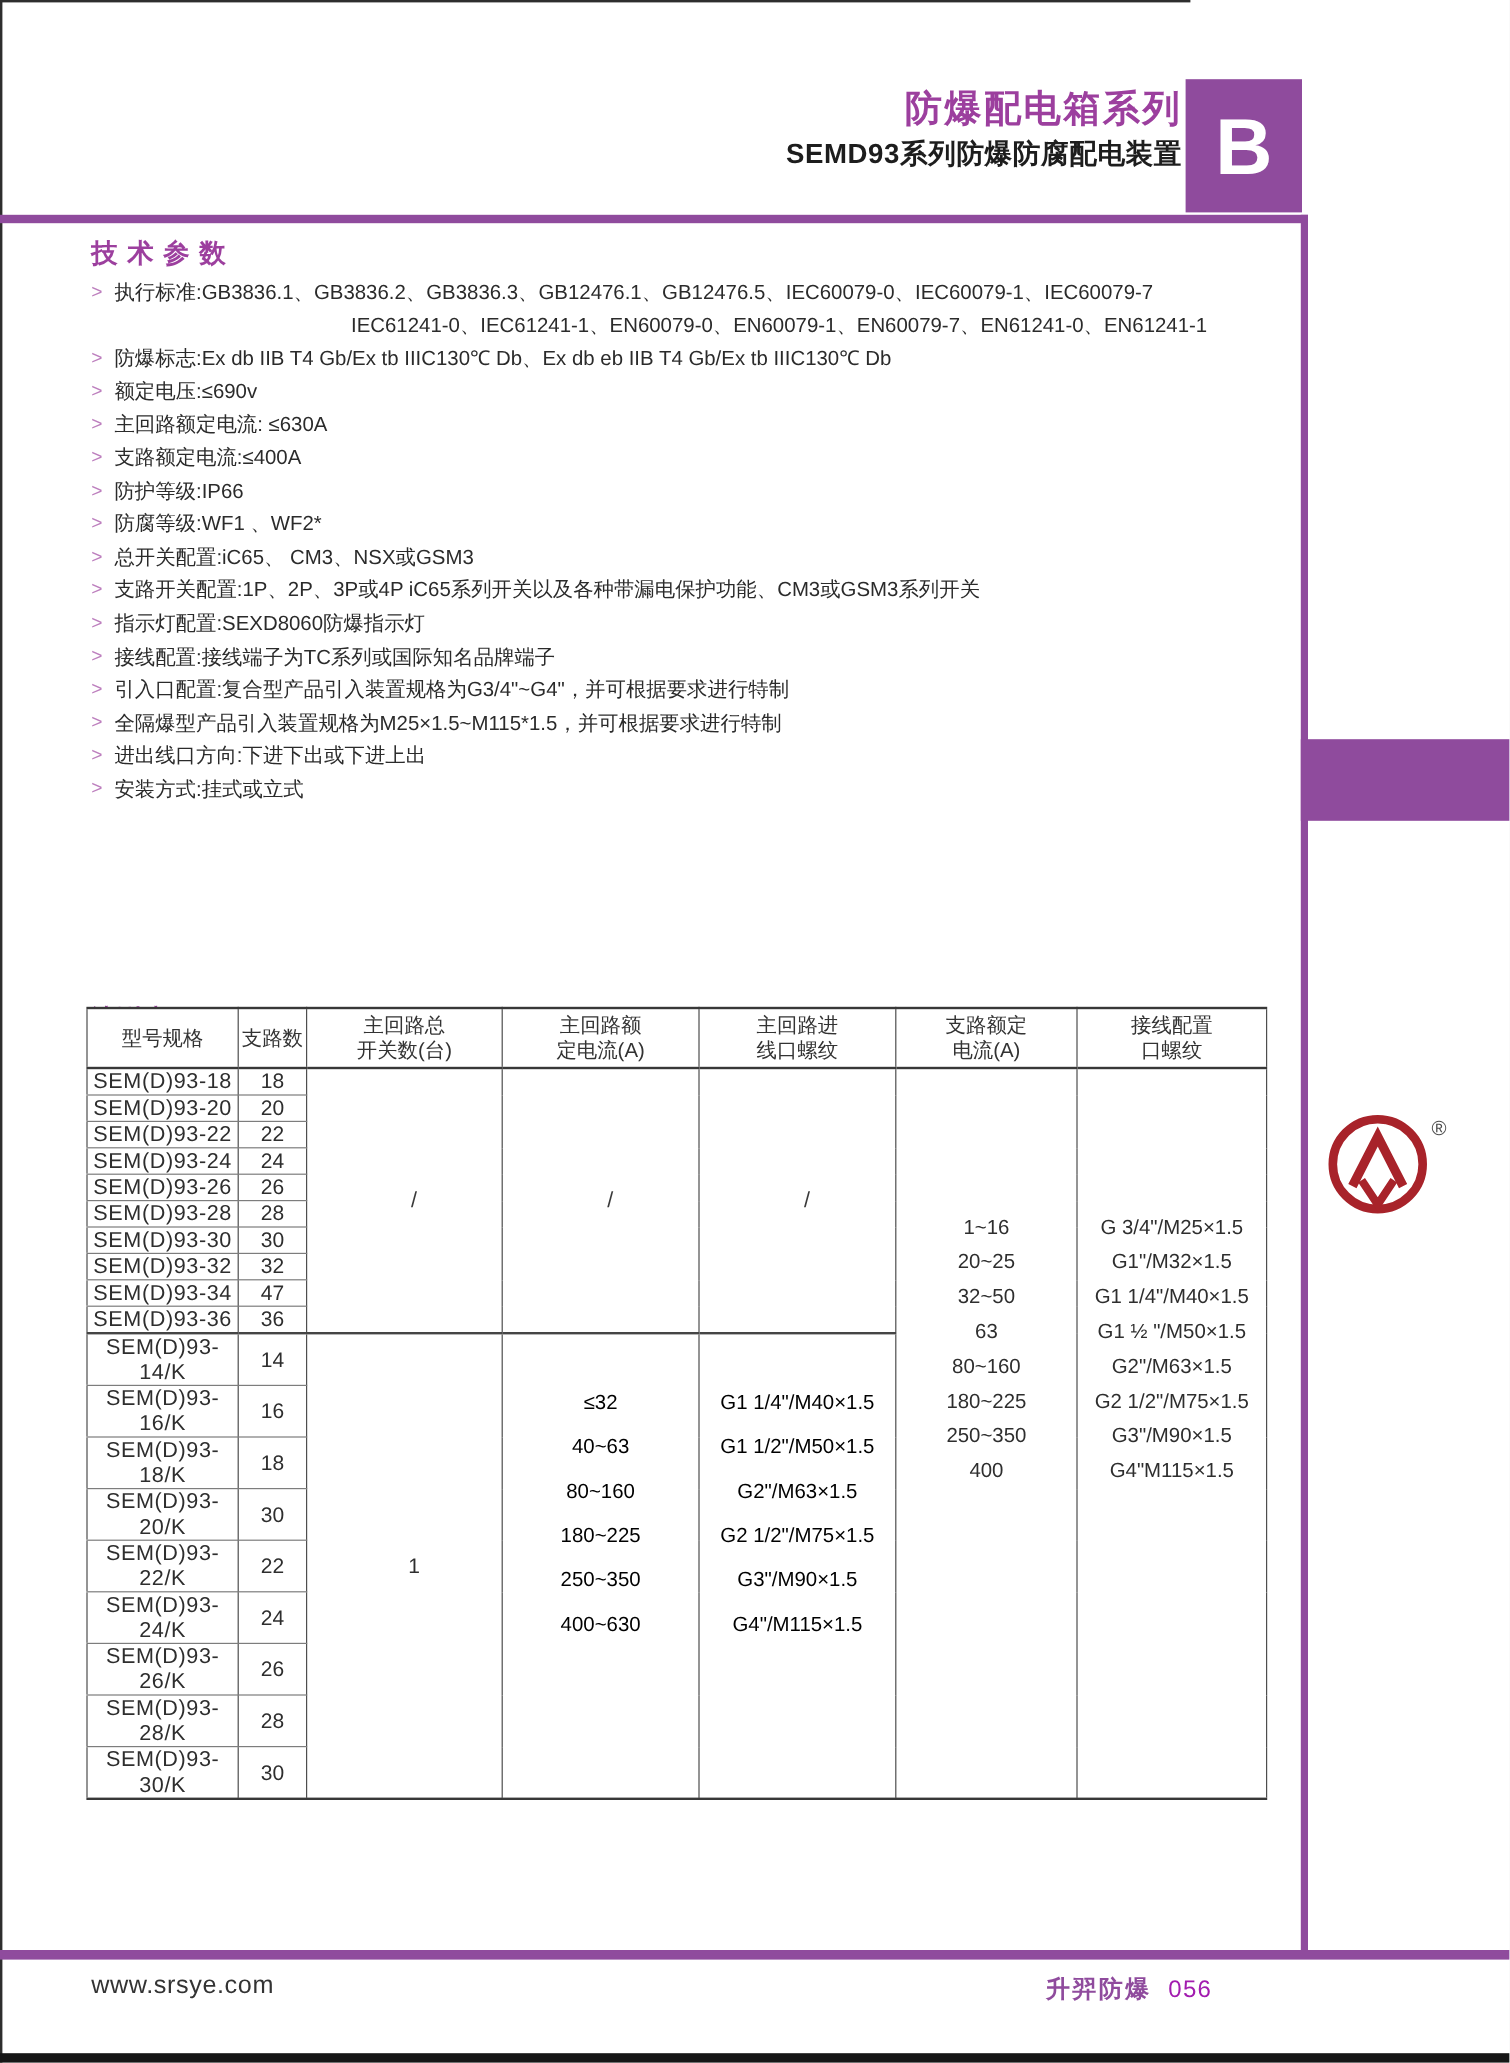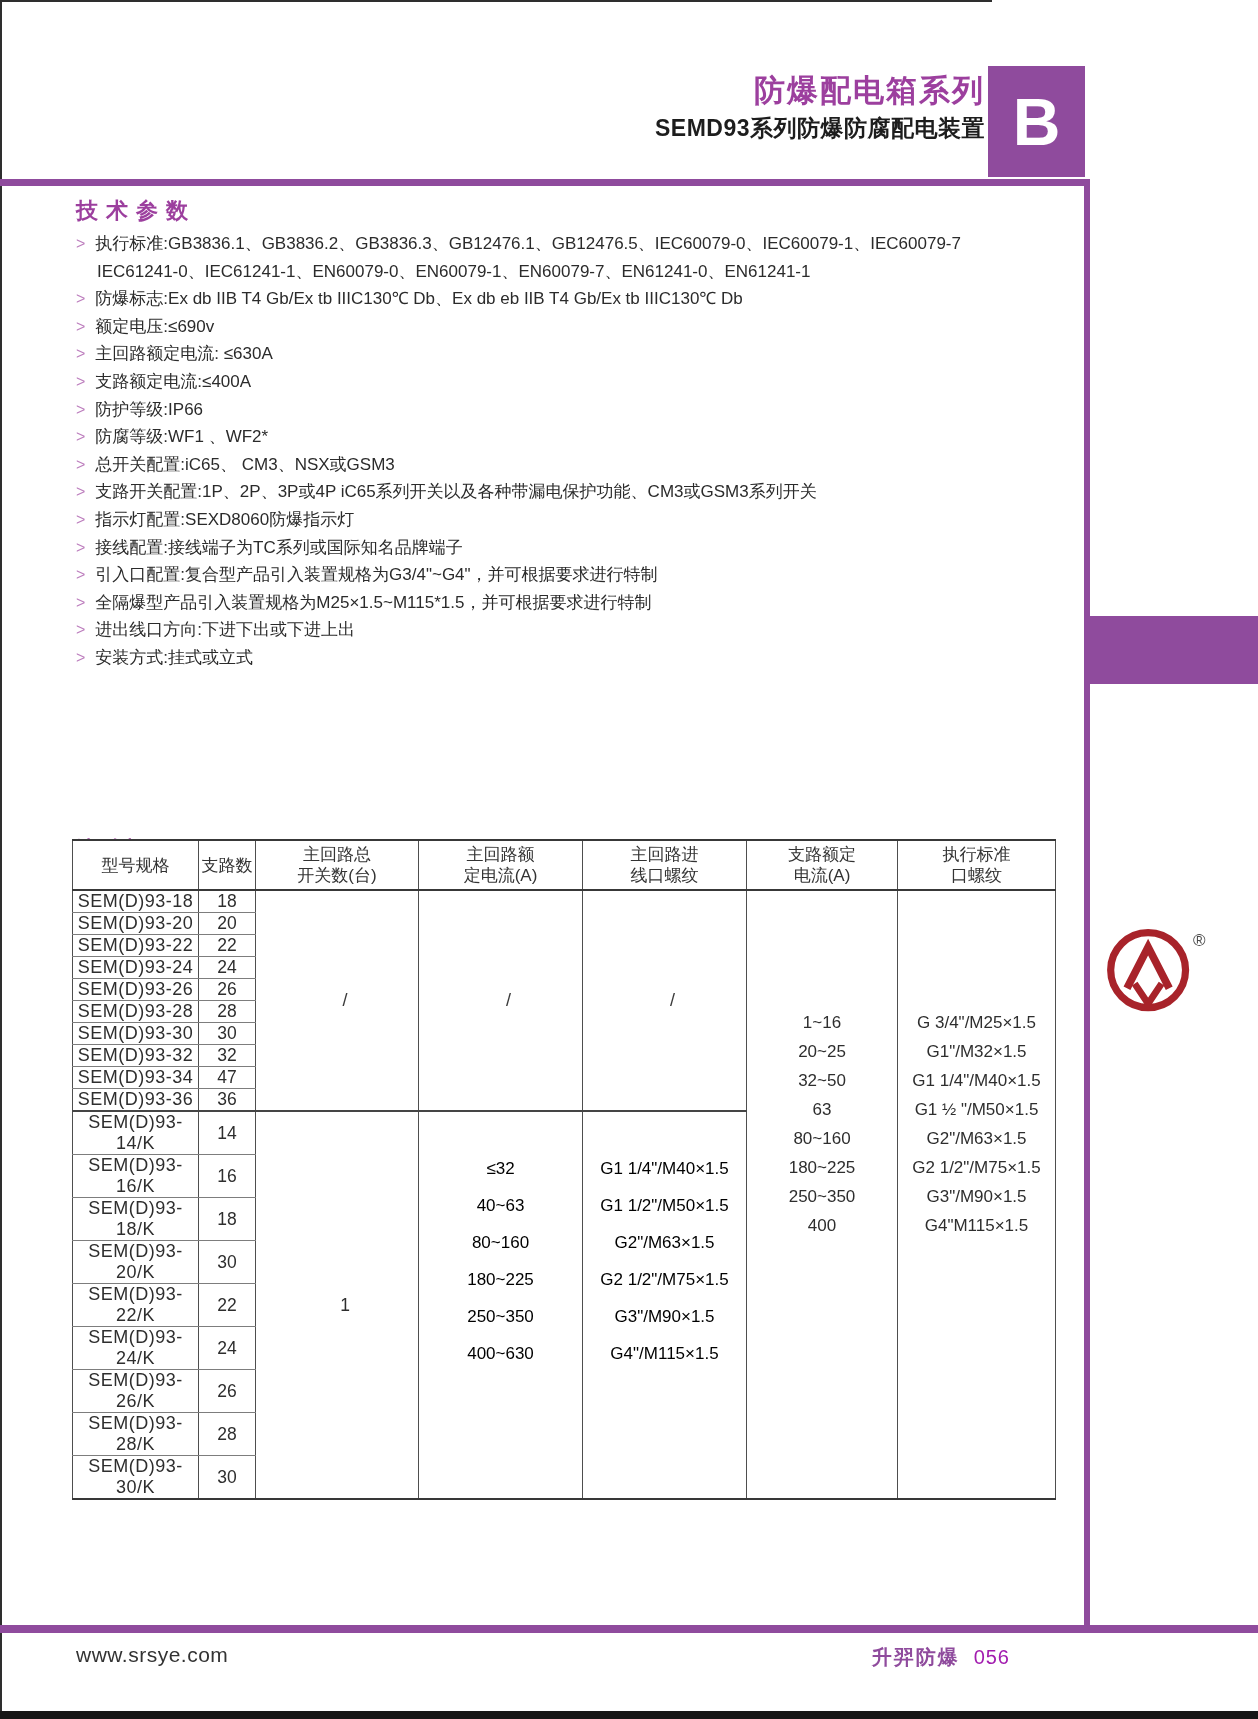--- a/index.html
+++ b/index.html
@@ -21,21 +21,21 @@
 
   
   .title1 { position:absolute; right:273px; top:70px; font-size:31px; font-weight:700; color:#9c3f9e; letter-spacing:2px; }
   .title2 { position:absolute; right:273px; top:113px; font-size:23px; font-weight:600; color:#1d1d1d; letter-spacing:0.5px; }
 
   
   .tech-heading { position:absolute; left:76px; top:196px; font-size:22px; font-weight:700; color:#9c3f9e; letter-spacing:8px; }
   .tech-list { position:absolute; left:76px; top:230px; width:930px; }
   .tp-line { display:flex; line-height:27.6px; font-size:17px; color:#2b2b2b; white-space:nowrap; }
   .tp-line .chev { color:#bd7fbe; margin-right:10px; font-size:16px; }
-  .tp-line.cont { padding-left:21px; }
+  .tp-line.cont { padding-left:21px;justify-content:flex-end; }
 
   
   .sel-heading { position:absolute; left:76px; top:790px; font-size:20px; font-weight:700; color:#9c3f9e; letter-spacing:2px;margin-top:45px; }
   #sel-table { position:absolute; left:72px; top:839px; width:983px; border-collapse:collapse; table-layout:fixed;
                border-top:2.2px solid #383838; border-bottom:2.2px solid #383838;
                border-left:1.4px solid #4e4e4e; border-right:1.4px solid #4e4e4e; }
   #sel-table th { height:50px; font-size:17px; font-weight:400; color:#333; line-height:21px; text-align:center;
                   vertical-align:middle; border-right:1.4px solid #4e4e4e; border-bottom:2.2px solid #383838; background:#fff; }
   #sel-table td { height:18px; text-align:center; vertical-align:middle; font-size:17.5px; color:#2e2e2e;
                   border-right:1.4px solid #4e4e4e; }
@@ -172,21 +172,21 @@
           </th>
         <th>
             <div>主回路进</div>
             <div>线口螺纹</div>
           </th>
         <th>
             <div>支路额定</div>
             <div>电流(A)</div>
           </th>
         <th>
-            <div>执行标准</div>
+            <div>接线配置</div>
             <div>口螺纹</div>
           </th>
       </tr>
     </thead>
     <tbody>
       <tr>
         <td class="c1">SEM(D)93-18</td>
         <td class="c2">18</td>
         <td class="merge slash sepb" rowspan="10"><span>/</span></td>
         <td class="merge slash sepb" rowspan="10"><span>/</span></td>

